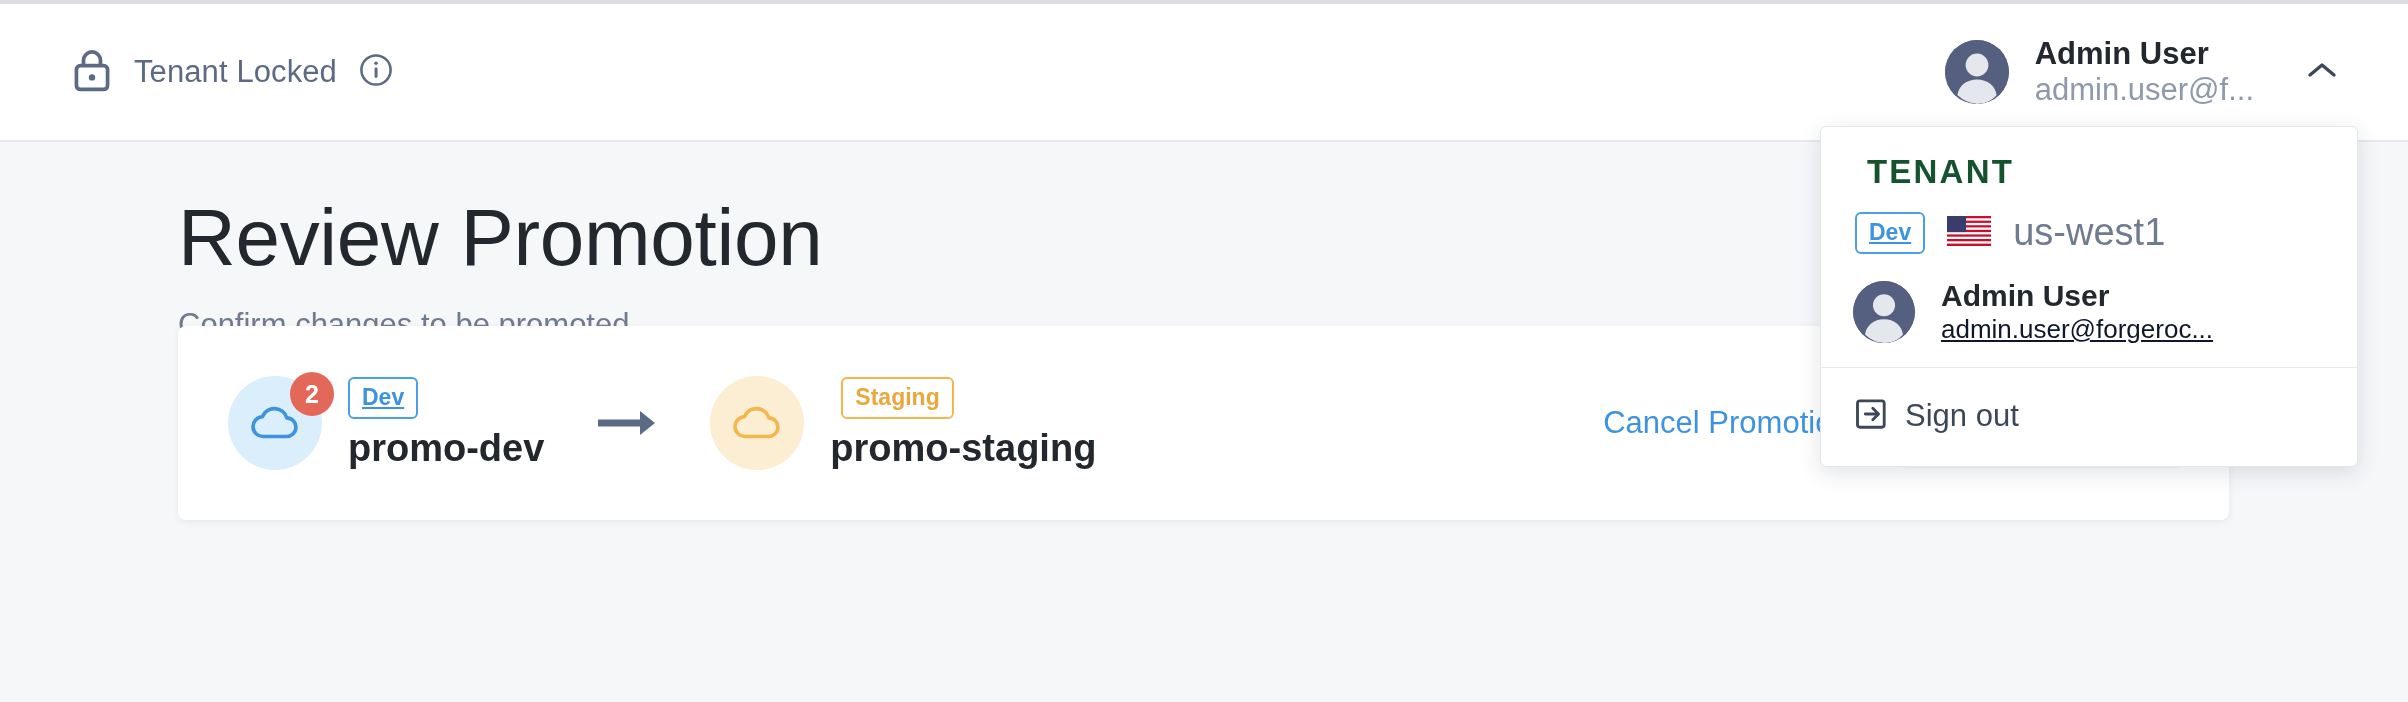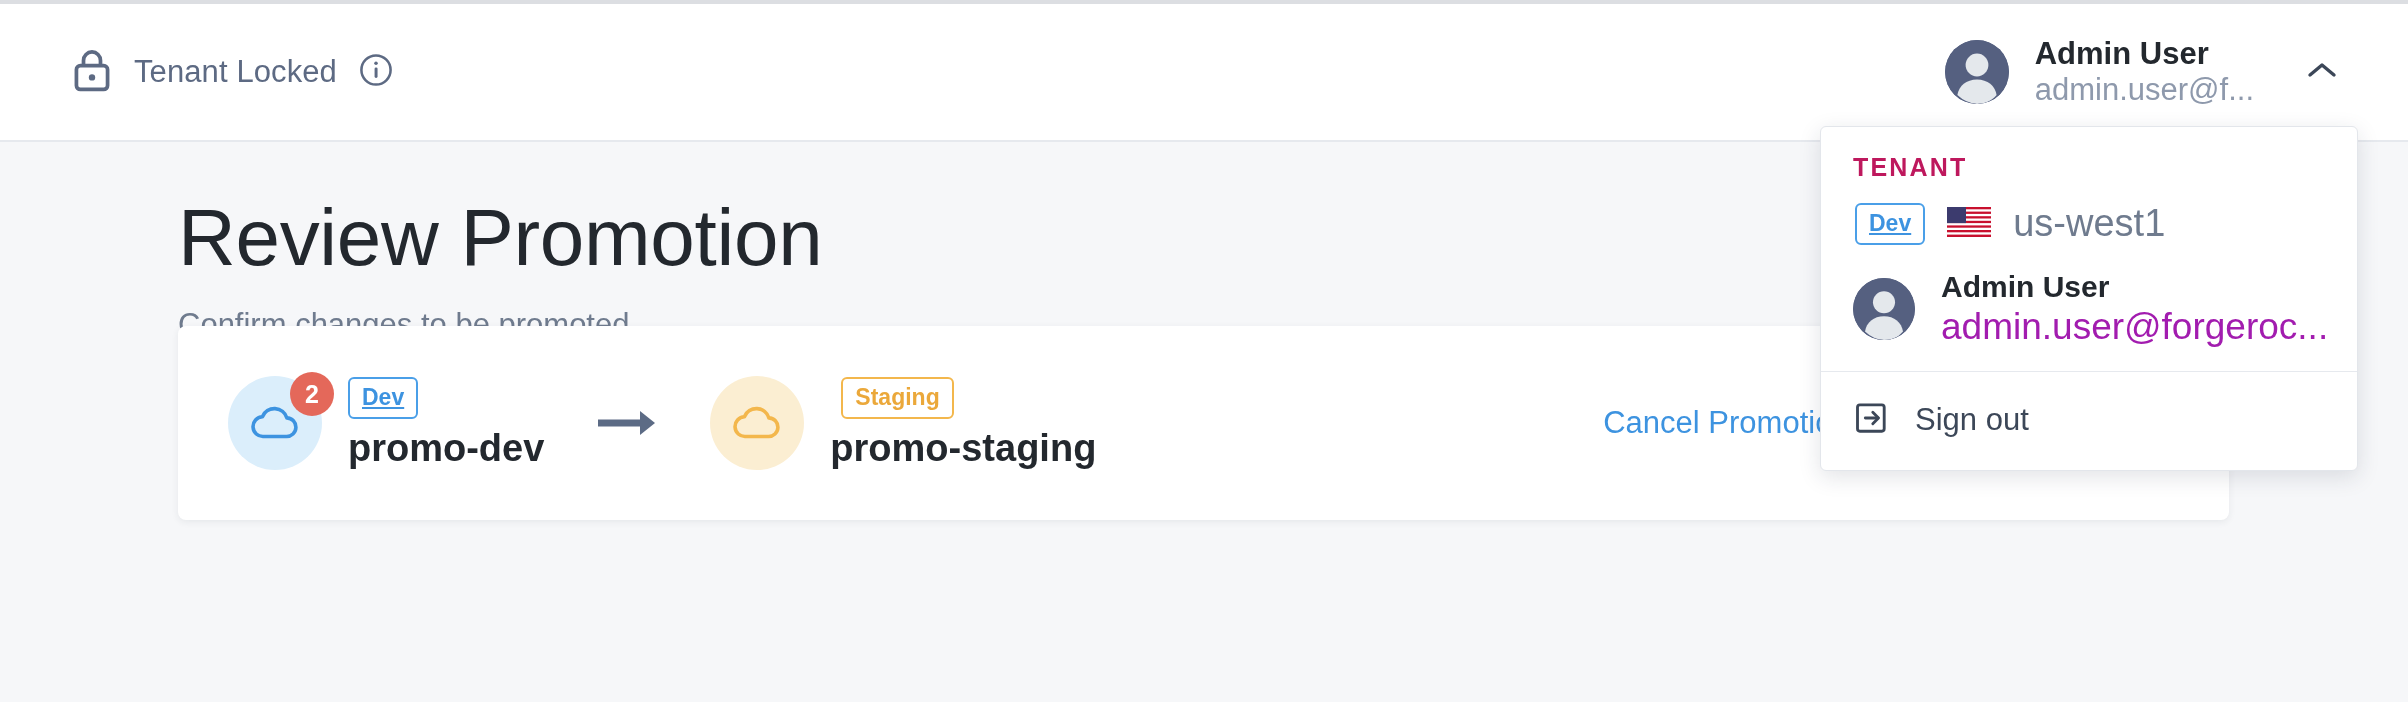--- a/index.html
+++ b/index.html
@@ -87,25 +87,25 @@
     width: 538px;
     background: #ffffff;
     border: 1px solid #e3e6eb;
     border-radius: 6px;
     box-shadow: 0 6px 22px rgba(30,40,60,0.13);
     padding: 0;
     z-index: 40;
   }
   .dd-section { padding: 22px 30px 22px 30px; }
   .dd-heading {
-    font-size: 25px;
+    font-size: 33px;
     letter-spacing: 2.2px;
-    color: #be185d;
+    color: #14532d;
     font-weight: bold;
-    margin: 4px 0 20px 2px;
+    margin: 4px 0 20px 16px;
   }
   .dd-tenant-row {
     display: flex;
     align-items: center;
     gap: 22px;
     margin-bottom: 24px;
     padding-left: 4px;
   }
   .badge {
     display: inline-flex;
@@ -133,28 +133,28 @@
   .region-name { font-size: 38px; color: #6f7b8e; }
 
   .dd-user-row {
     display: flex;
     align-items: center;
     gap: 26px;
     padding-left: 2px;
   }
   .dd-user-text { display: flex; flex-direction: column; line-height: 1.2; }
   .dd-user-name { font-size: 30px; font-weight: bold; color: #23282e; white-space: nowrap; }
-  .dd-user-email { font-size: 37px; color: #a21caf; white-space: nowrap; }
+  .dd-user-email { font-size: 26px; color: #0f172a; white-space: nowrap; text-decoration: underline; }
 
   .dd-divider { height: 1px; background: #e6e9ee; width: 100%; }
 
   .dd-signout {
     display: flex;
     align-items: center;
-    gap: 26px;
+    gap: 16px;
     padding: 28px 30px 30px 32px;
     cursor: pointer;
   }
   .dd-signout-label { font-size: 31px; color: #3c4758; }
 
   
   .main {
     position: absolute;
     top: 140px; left: 0;
     width: 2408px;

